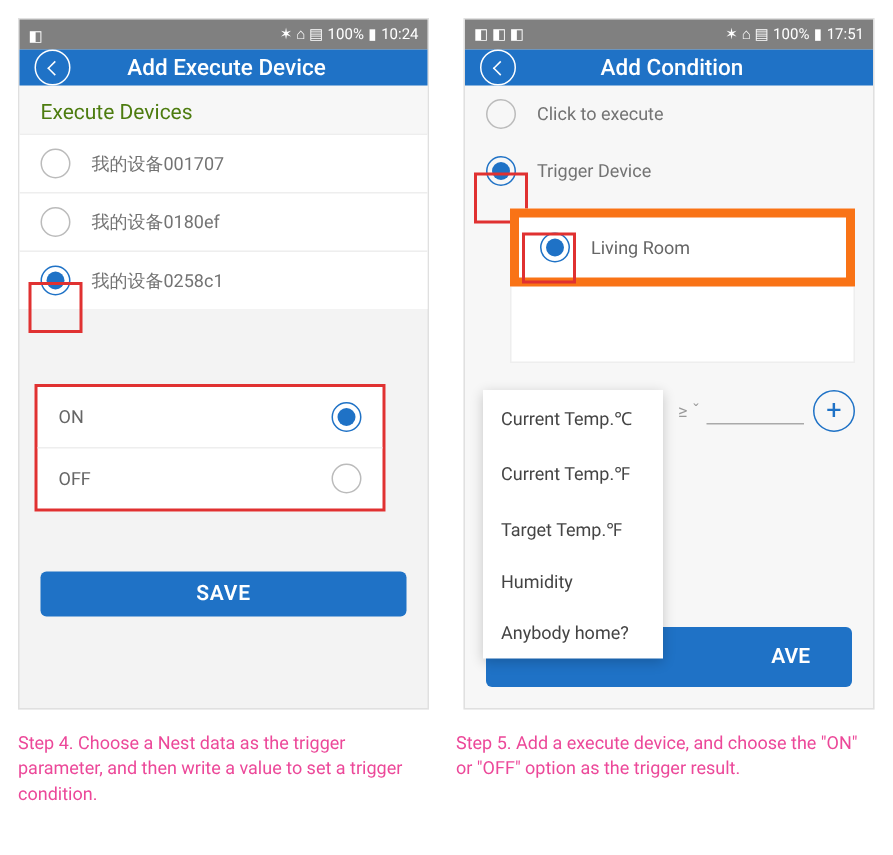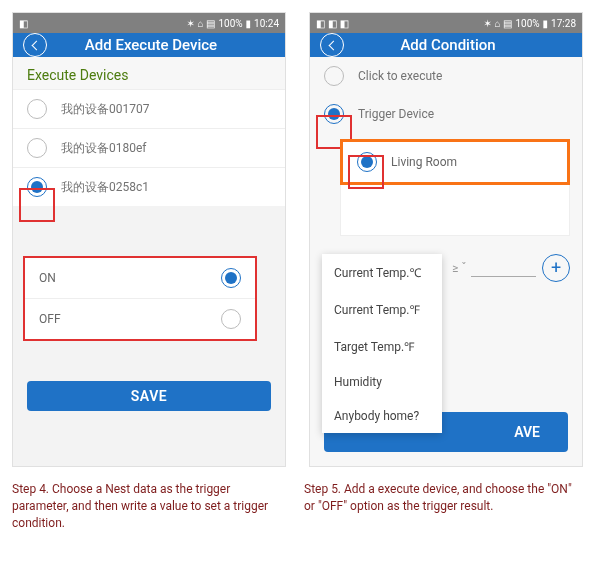--- a/index.html
+++ b/index.html
@@ -146,21 +146,21 @@
     letter-spacing: 0.5px;
   }
   
   .nested-row {
     margin-left: 30px;
     display: flex;
     align-items: center;
     height: 40px;
     padding: 0 14px;
     background: #fff;
-    border: 3px solid #f97316;
+    border: 6px solid #f97316;
     font-size: 12px;
     color: #666;
   }
   .nested-container {
     padding: 6px 12px 0 0;
     background: #f7f7f7;
   }
   .blank-space {
     height: 50px;
     background: #fff;
@@ -232,21 +232,21 @@
     right: 28px;
   }
   .captions {
     display: flex;
     gap: 20px;
     margin-top: 14px;
   }
   .caption {
     width: 272px;
     font-size: 12px;
-    color: #7f1d1d;
+    color: #ec4899;
     line-height: 1.4;
   }
 </style>
 </head>
 <body>
 
 <div class="screens">
 
   <div class="phone" style="position:relative;">
     <div class="statusbar">
@@ -297,21 +297,21 @@
 
   <div class="phone" style="position:relative; background:#f7f7f7;">
     <div class="statusbar">
       <div class="status-left">
         <span>◧ ◧ ◧</span>
       </div>
       <div class="status-right">
         <span>✶ ⌂ ▤</span>
         <span>100%</span>
         <span>▮</span>
-        <span>17:28</span>
+        <span>17:51</span>
       </div>
     </div>
     <div class="appbar">
       <div class="back-btn"></div>
       <div class="appbar-title">Add Condition</div>
     </div>
 
     <div class="list-row" style="background:#f7f7f7; border:none;">
       <div class="radio"></div>
       <span>Click to execute</span>

